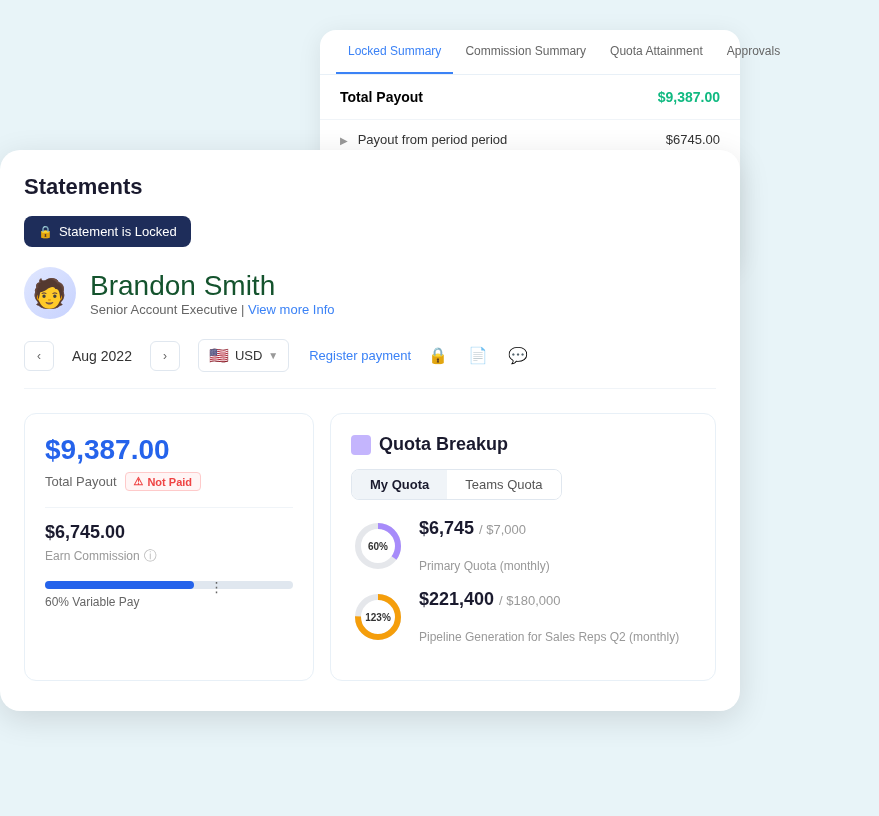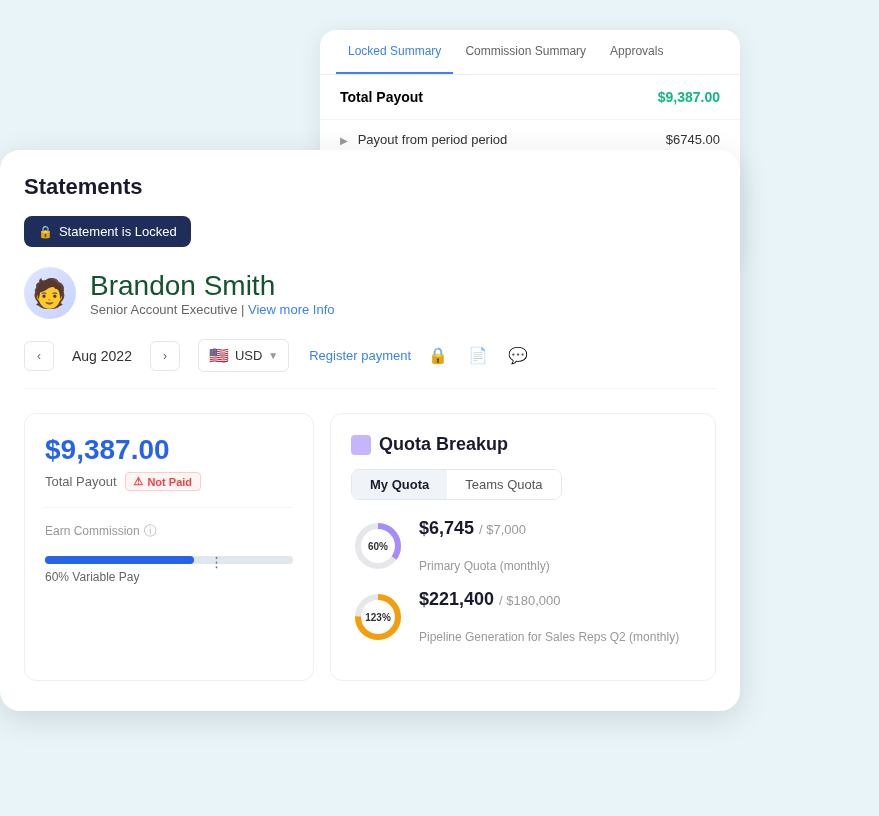--- a/index.html
+++ b/index.html
@@ -433,20 +433,21 @@
   </style>
 </head>
 <body>
 
 <div class="main-container">
 
   <div class="payout-card">
     <div class="payout-tabs">
       <div class="payout-tab active">Locked Summary</div>
       <div class="payout-tab">Commission Summary</div>
+      <div class="payout-tab">Quota Attainment</div>
       <div class="payout-tab">Approvals</div>
     </div>
 
     <div class="total-payout-row">
       <span>Total Payout</span>
       <span class="amount">$9,387.00</span>
     </div>
 
     <div class="payout-item">
       <span class="chevron">▶</span>
@@ -517,20 +518,21 @@
         <div class="total-amount">$9,387.00</div>
         <div class="total-label">
           <span>Total Payout</span>
           <span class="not-paid-badge">
             <span>⚠</span>
             <span>Not Paid</span>
           </span>
         </div>
 
         <div class="earn-commission">
+          <div class="earn-amount">$6,745.00</div>
           <div class="earn-label">
             <span>Earn Commission</span>
             <span style="color:#bbb;font-size:13px;">ⓘ</span>
           </div>
         </div>
 
         <div class="progress-section">
           <div class="progress-bar-container">
             <div class="progress-bar-fill" style="width: 60%;"></div>
             <span class="progress-dots">⋮</span>

